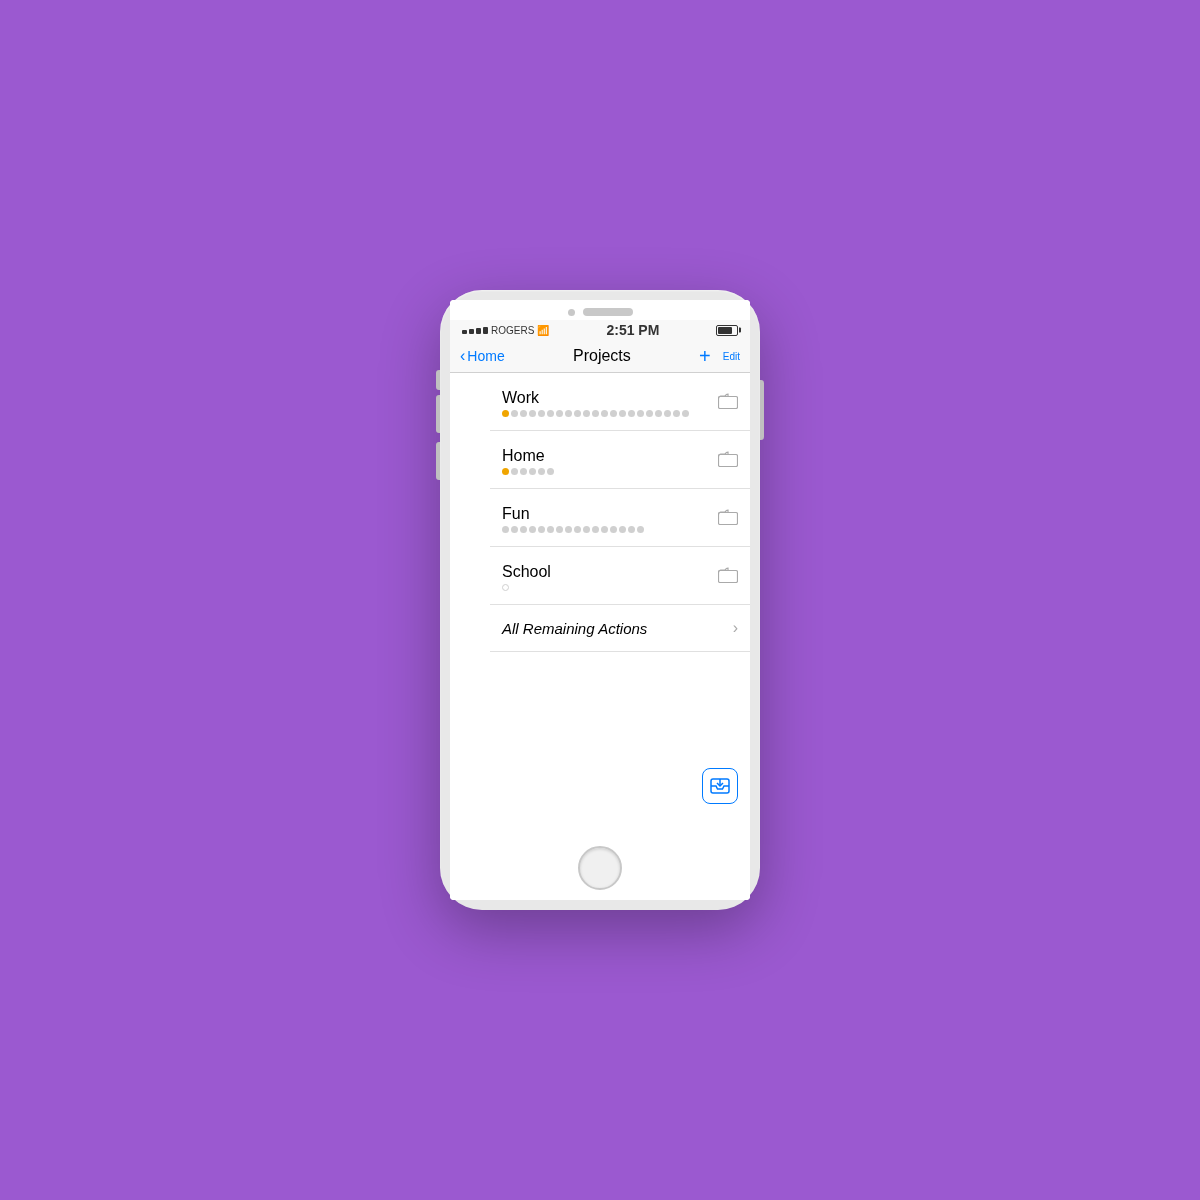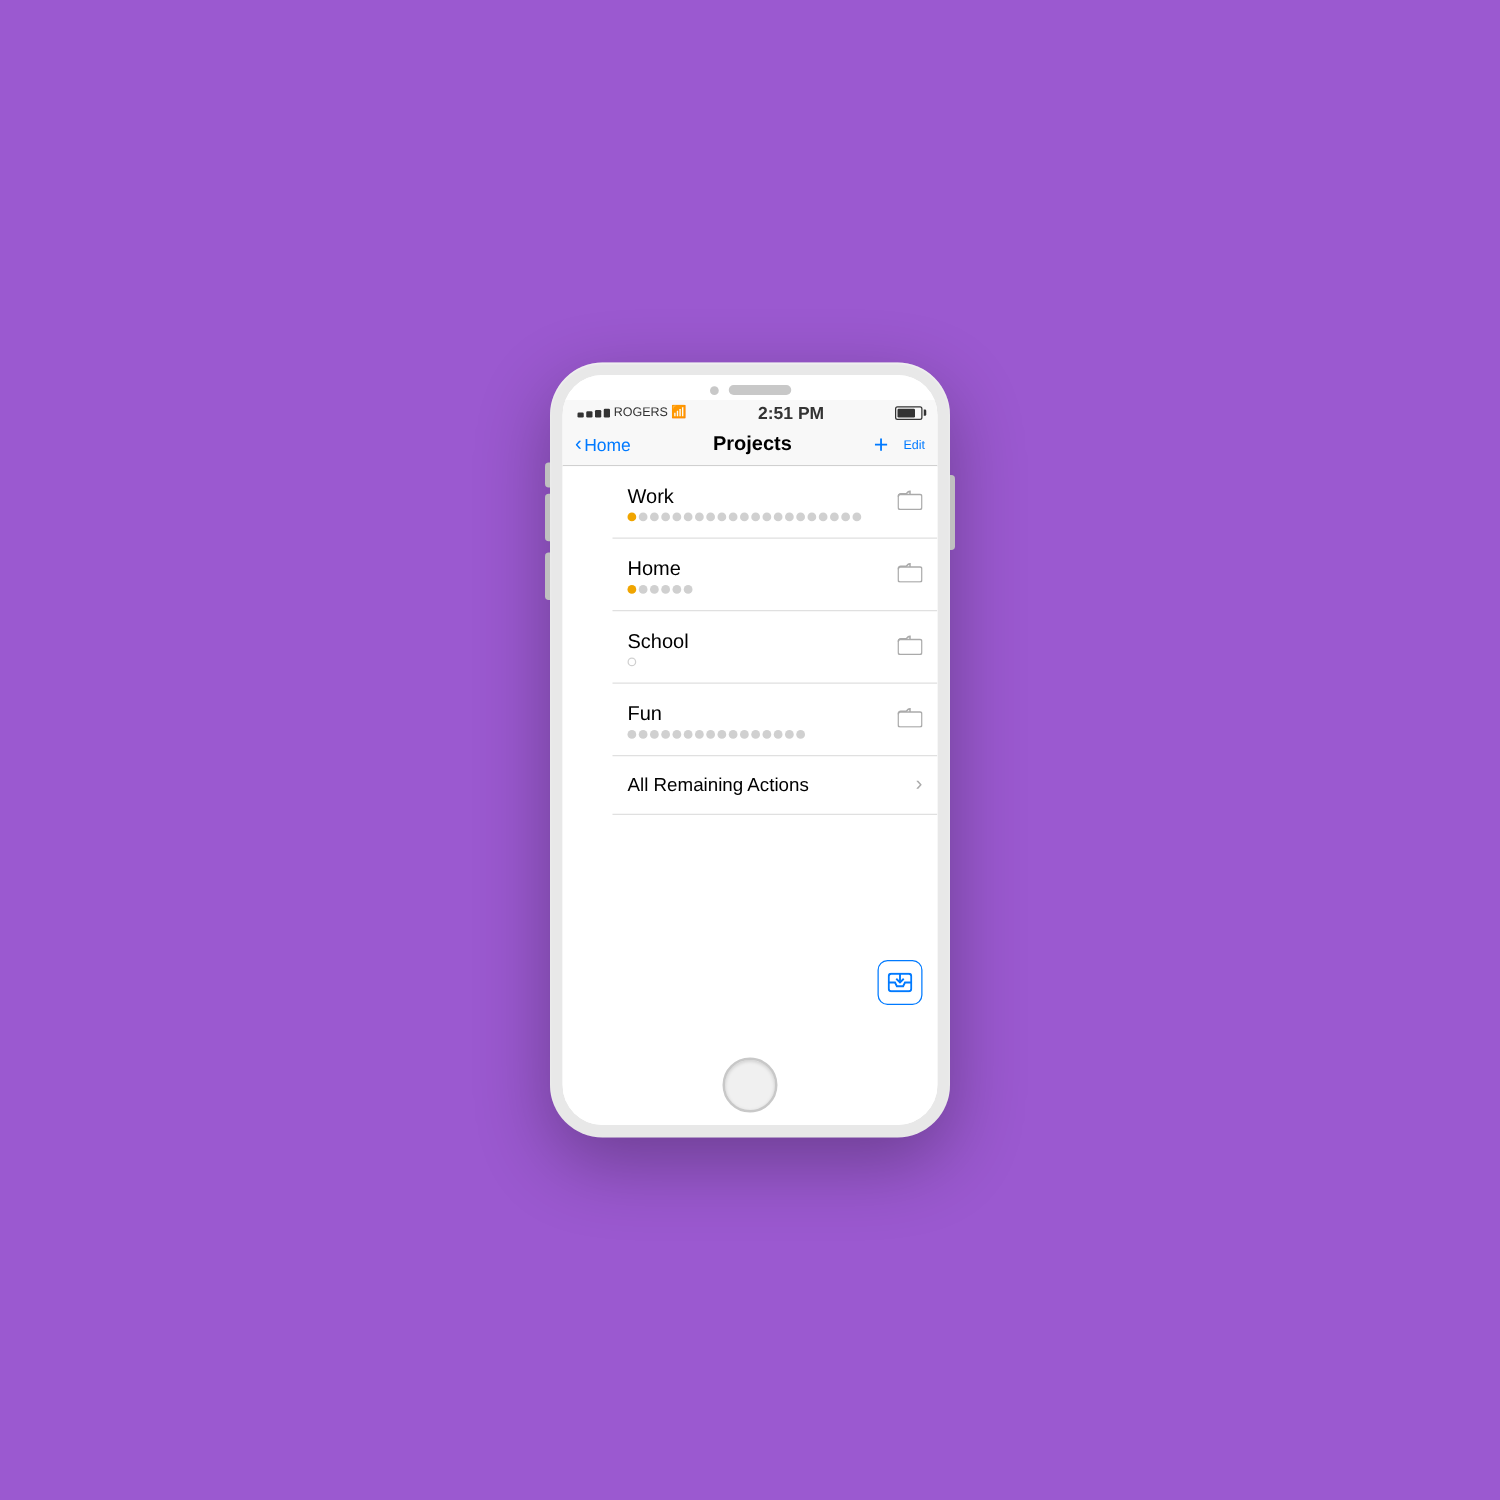--- a/index.html
+++ b/index.html
@@ -59,21 +59,21 @@
       width: 4px;
       height: 20px;
       background: #c0c0c0;
       border-radius: 3px 0 0 3px;
     }
 
     .phone-inner {
       width: 100%;
       height: 100%;
       background: white;
-      border-radius: 32px;
+      border-radius: 4px;
       overflow: hidden;
       display: flex;
       flex-direction: column;
       position: relative;
     }
 
     
     .phone-top-bar {
       display: flex;
       align-items: center;
@@ -187,21 +187,21 @@
       font-size: 14px;
       gap: 2px;
       cursor: pointer;
     }
     .nav-chevron {
       font-size: 16px;
       line-height: 1;
     }
     .nav-title {
       font-size: 16px;
-      font-weight: 700;
+      font-weight: 400;
       color: #000;
     }
     .nav-actions {
       display: flex;
       align-items: center;
       gap: 12px;
     }
     .nav-plus {
       color: #007AFF;
       font-size: 20px;
@@ -269,20 +269,21 @@
     .list-item-special {
       display: flex;
       align-items: center;
       padding: 14px 12px;
       border-bottom: 1px solid #e0e0e0;
       cursor: pointer;
     }
     .list-item-special-title {
       flex: 1;
       font-size: 15px;
+      font-style: italic;
       color: #000;
     }
     .chevron-right {
       color: #aaa;
       font-size: 16px;
     }
 
     
     .bottom-area {
       position: relative;
@@ -425,53 +426,53 @@
         <div class="list-item-icon">
           <svg width="20" height="16" viewBox="0 0 20 16" fill="none">
             <rect x="0.5" y="3.5" width="19" height="12" rx="1.5" stroke="#aaa" stroke-width="1.2" fill="none"></rect>
             <path d="M0.5 5.5 Q1 3 2.5 3 L7 3 L8.5 1.5 Q9 1 10 1 L10 3.5" stroke="#aaa" stroke-width="1.2" fill="none"></path>
           </svg>
         </div>
       </div>
 
       <div class="list-item">
         <div class="list-item-content">
-          <div class="list-item-title">School</div>
+          <div class="list-item-title">Fun</div>
           <div class="progress-dots">
-            <div class="dot dot-outline"></div>
+            <div class="dot dot-empty"></div>
+            <div class="dot dot-empty"></div>
+            <div class="dot dot-empty"></div>
+            <div class="dot dot-empty"></div>
+            <div class="dot dot-empty"></div>
+            <div class="dot dot-empty"></div>
+            <div class="dot dot-empty"></div>
+            <div class="dot dot-empty"></div>
+            <div class="dot dot-empty"></div>
+            <div class="dot dot-empty"></div>
+            <div class="dot dot-empty"></div>
+            <div class="dot dot-empty"></div>
+            <div class="dot dot-empty"></div>
+            <div class="dot dot-empty"></div>
+            <div class="dot dot-empty"></div>
+            <div class="dot dot-empty"></div>
           </div>
         </div>
         <div class="list-item-icon">
           <svg width="20" height="16" viewBox="0 0 20 16" fill="none">
             <rect x="0.5" y="3.5" width="19" height="12" rx="1.5" stroke="#aaa" stroke-width="1.2" fill="none"></rect>
             <path d="M0.5 5.5 Q1 3 2.5 3 L7 3 L8.5 1.5 Q9 1 10 1 L10 3.5" stroke="#aaa" stroke-width="1.2" fill="none"></path>
           </svg>
         </div>
       </div>
 
       <div class="list-item">
         <div class="list-item-content">
-          <div class="list-item-title">Fun</div>
+          <div class="list-item-title">School</div>
           <div class="progress-dots">
-            <div class="dot dot-empty"></div>
-            <div class="dot dot-empty"></div>
-            <div class="dot dot-empty"></div>
-            <div class="dot dot-empty"></div>
-            <div class="dot dot-empty"></div>
-            <div class="dot dot-empty"></div>
-            <div class="dot dot-empty"></div>
-            <div class="dot dot-empty"></div>
-            <div class="dot dot-empty"></div>
-            <div class="dot dot-empty"></div>
-            <div class="dot dot-empty"></div>
-            <div class="dot dot-empty"></div>
-            <div class="dot dot-empty"></div>
-            <div class="dot dot-empty"></div>
-            <div class="dot dot-empty"></div>
-            <div class="dot dot-empty"></div>
+            <div class="dot dot-outline"></div>
           </div>
         </div>
         <div class="list-item-icon">
           <svg width="20" height="16" viewBox="0 0 20 16" fill="none">
             <rect x="0.5" y="3.5" width="19" height="12" rx="1.5" stroke="#aaa" stroke-width="1.2" fill="none"></rect>
             <path d="M0.5 5.5 Q1 3 2.5 3 L7 3 L8.5 1.5 Q9 1 10 1 L10 3.5" stroke="#aaa" stroke-width="1.2" fill="none"></path>
           </svg>
         </div>
       </div>
 

